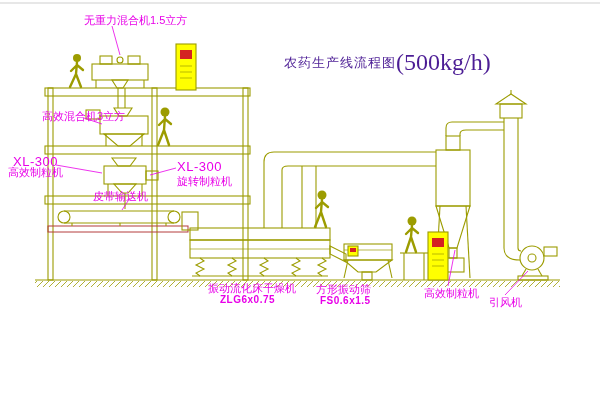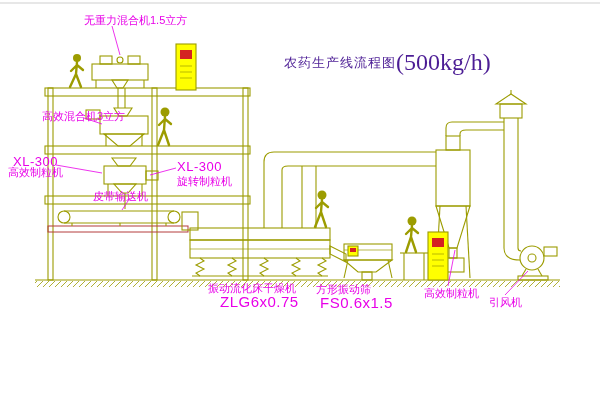--- a/index.html
+++ b/index.html
@@ -15,21 +15,21 @@
   .redf{fill:#d42222;stroke:none;}
   .redln{stroke:#b43c3c;stroke-width:1;fill:none;}
   .mag{stroke:#e800e8;stroke-width:0.8;fill:none;}
   .per{stroke:#9c9c00;stroke-width:2.4;stroke-linecap:round;fill:none;}
   .chrome{stroke:#cfcfcf;stroke-width:1;}
   .lbl{
     position:absolute;color:#e800e8;font-size:11px;line-height:1.1;
     white-space:nowrap;font-family:"Liberation Sans",sans-serif;
   }
   .model{font-size:13px;letter-spacing:.5px;}
-  .model-big{font-size:15px;letter-spacing:.5px;}
+  .model-big{font-size:10px;letter-spacing:.5px;font-weight:bold;}
   .title{
     position:absolute;left:284px;top:49px;display:flex;align-items:center;
     color:#4c1d95;white-space:nowrap;
   }
   .t-name{font-size:13px;letter-spacing:1px;font-family:"Liberation Sans",sans-serif;}
   .t-cap{font-size:24px;font-family:Liberation Serif, serif;}
 </style>
 </head>
 <body>
 

